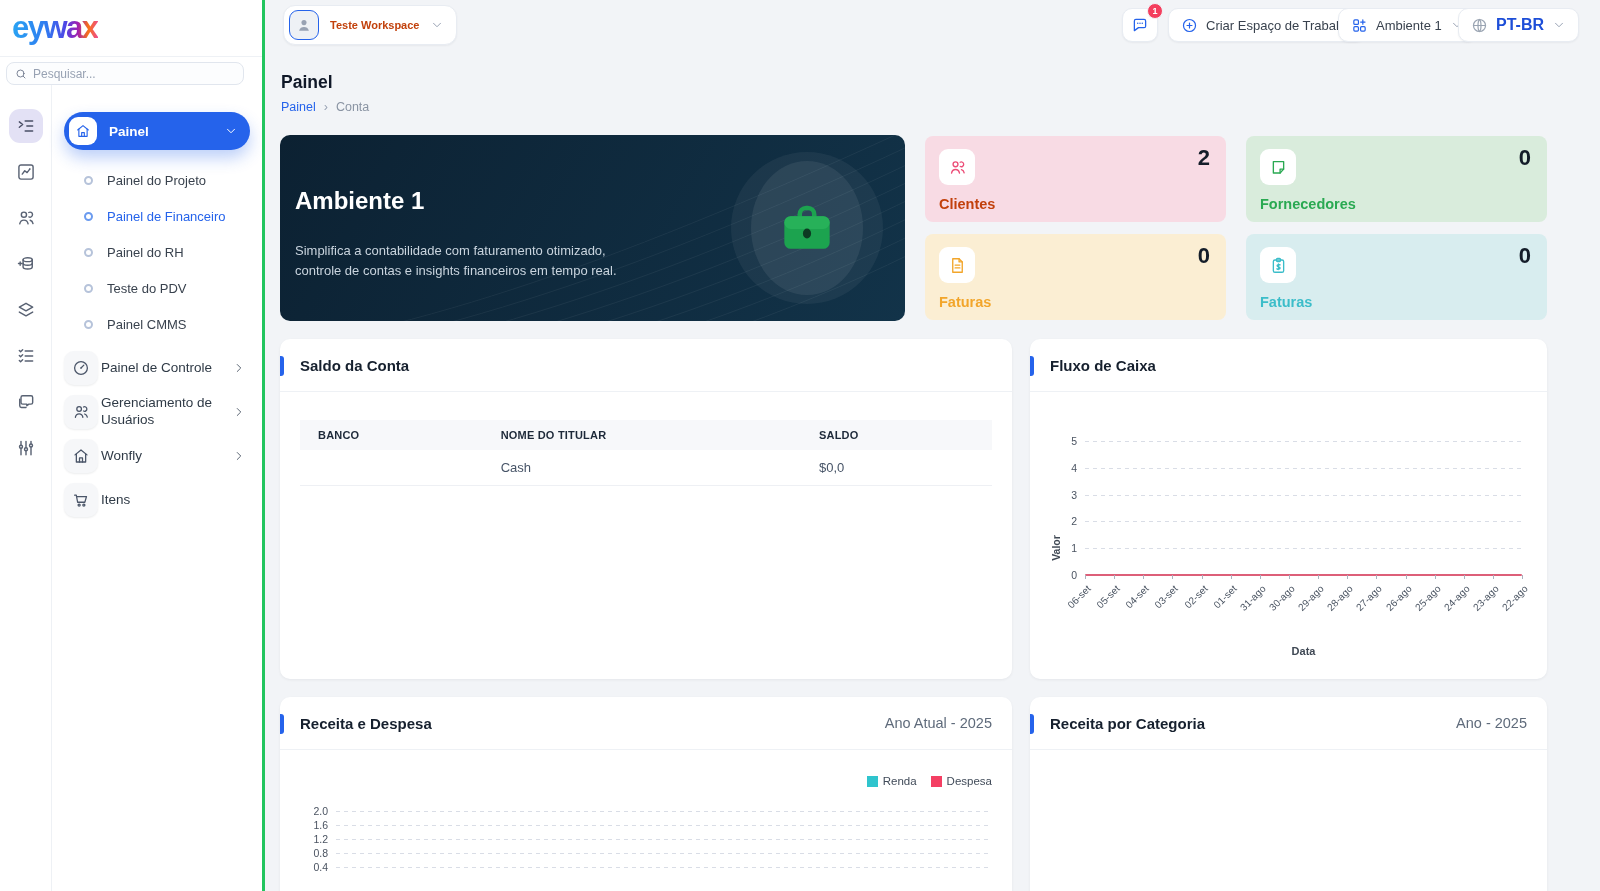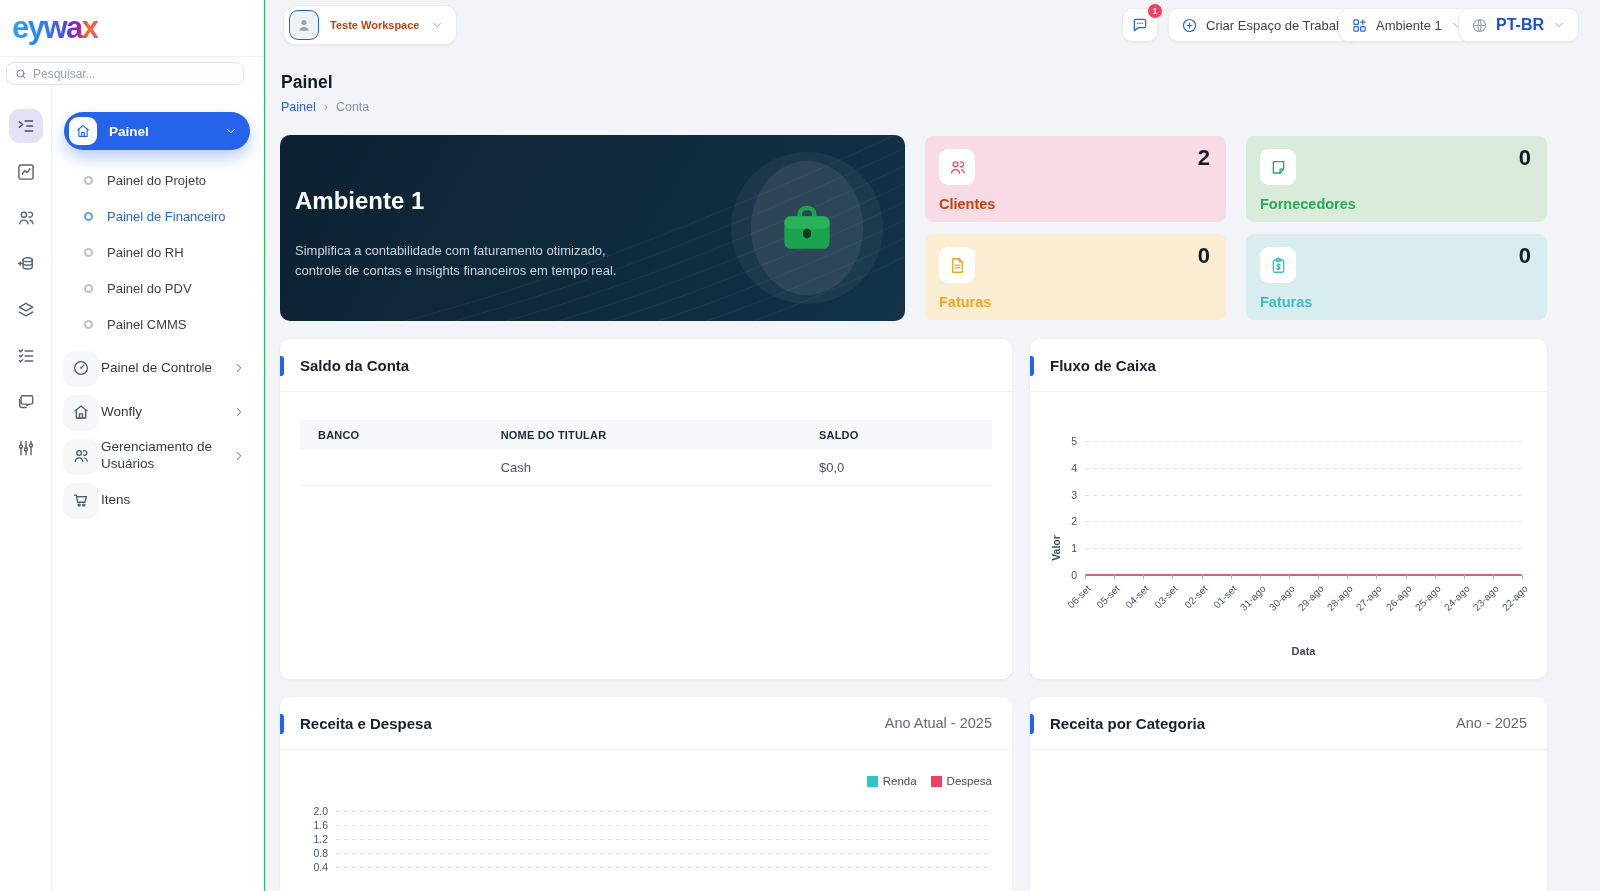--- a/index.html
+++ b/index.html
@@ -2,21 +2,21 @@
 <html><head>
 <meta charset="utf-8">
 <style>
   *{box-sizing:border-box;margin:0;padding:0}
   html,body{width:1600px;height:891px;overflow:hidden}
   body{position:relative;background:#f2f4f7;font-family:"Liberation Sans",sans-serif;color:#1d2939}
   .icon{display:inline-flex;align-items:center;justify-content:center}
   .icon svg{width:100%;height:100%;display:block}
 
   
-  .sidebar{position:absolute;left:0;top:0;width:265px;height:891px;background:#fff;border-right:1px solid #22c55e;z-index:5}
+  .sidebar{position:absolute;left:0;top:0;width:265px;height:891px;background:#fff;border-right:3px solid #22c55e;z-index:5}
   .logo-row{height:57px;border-bottom:1px solid #eef1f5;display:flex;align-items:center;padding-left:12px}
   .logo{font-size:31px;font-weight:800;letter-spacing:-1.5px;
         background:linear-gradient(93deg,#29a5f3 0%,#2f7bf0 40%,#4f46e5 62%,#a21caf 76%,#f97316 88%,#ec4899 100%);
         -webkit-background-clip:text;background-clip:text;color:transparent;cursor:pointer}
   .search-wrap{position:absolute;left:6px;top:62px;width:238px;height:23px;border:1px solid #e1e6ee;border-radius:8px;background:#fcfdfe;display:flex;align-items:center;gap:6px;padding:0 8px}
   .search-wrap .icon{width:12px;height:12px;color:#667085;flex:none}
   .search-wrap input{border:none;outline:none;background:transparent;font-size:12px;color:#ef4444;width:100%;font-family:inherit}
   .search-wrap input::placeholder{color:#98a2b3}
   .rail{position:absolute;left:0;top:85px;width:52px;bottom:0;border-right:1px solid #eef1f5;display:flex;flex-direction:column;align-items:center;padding-top:24px;gap:12px}
   .rail-btn{width:34px;height:34px;border-radius:11px;display:flex;align-items:center;justify-content:center;color:#596273;cursor:pointer;flex:none}
@@ -230,21 +230,21 @@
         <div class="sub-item active">
      <span class="bullet"></span>
      <span class="s-label">Painel de Financeiro</span>
    </div>
         <div class="sub-item">
      <span class="bullet"></span>
      <span class="s-label">Painel do RH</span>
    </div>
         <div class="sub-item">
      <span class="bullet"></span>
-     <span class="s-label">Painel do PDV</span>
+     <span class="s-label">Teste do PDV</span>
    </div>
         <div class="sub-item">
      <span class="bullet"></span>
      <span class="s-label">Painel CMMS</span>
    </div>
       </div>
     <div class="group-list">
         <div class="group-item">
      <span class="g-chip">
             <span class="icon" style="width:18px;height:18px">
@@ -259,45 +259,45 @@
      <span class="icon g-chev">
             <svg viewBox="0 0 24 24" fill="none" stroke="currentColor" stroke-width="1.7" stroke-linecap="round" stroke-linejoin="round">
               <path d="M9 6l6 6-6 6"></path>
             </svg>
           </span>
    </div>
         <div class="group-item">
      <span class="g-chip">
             <span class="icon" style="width:18px;height:18px">
               <svg viewBox="0 0 24 24" fill="none" stroke="currentColor" stroke-width="1.7" stroke-linecap="round" stroke-linejoin="round">
-                <path d="M4 10.5L12 4l8 6.5"></path>
-                <path d="M5.8 9.2V20h12.4V9.2"></path>
-                <path d="M10 20v-5.5h4V20"></path>
-              </svg>
-            </span>
-          </span>
-     <span class="g-label">Wonfly</span>
-     <span class="icon g-chev">
-            <svg viewBox="0 0 24 24" fill="none" stroke="currentColor" stroke-width="1.7" stroke-linecap="round" stroke-linejoin="round">
-              <path d="M9 6l6 6-6 6"></path>
-            </svg>
-          </span>
-   </div>
-        <div class="group-item">
-     <span class="g-chip">
-            <span class="icon" style="width:18px;height:18px">
-              <svg viewBox="0 0 24 24" fill="none" stroke="currentColor" stroke-width="1.7" stroke-linecap="round" stroke-linejoin="round">
                 <circle cx="9.5" cy="8" r="3.1"></circle>
                 <path d="M4.5 19c.6-3 2.6-4.5 5-4.5s4.4 1.5 5 4.5"></path>
                 <path d="M15.3 5.4a3 3 0 1 1 .2 5.3"></path>
                 <path d="M17 14.7c1.9.5 3 1.9 3.4 4"></path>
               </svg>
             </span>
           </span>
      <span class="g-label">Gerenciamento de Usuários</span>
+     <span class="icon g-chev">
+            <svg viewBox="0 0 24 24" fill="none" stroke="currentColor" stroke-width="1.7" stroke-linecap="round" stroke-linejoin="round">
+              <path d="M9 6l6 6-6 6"></path>
+            </svg>
+          </span>
+   </div>
+        <div class="group-item">
+     <span class="g-chip">
+            <span class="icon" style="width:18px;height:18px">
+              <svg viewBox="0 0 24 24" fill="none" stroke="currentColor" stroke-width="1.7" stroke-linecap="round" stroke-linejoin="round">
+                <path d="M4 10.5L12 4l8 6.5"></path>
+                <path d="M5.8 9.2V20h12.4V9.2"></path>
+                <path d="M10 20v-5.5h4V20"></path>
+              </svg>
+            </span>
+          </span>
+     <span class="g-label">Wonfly</span>
      <span class="icon g-chev">
             <svg viewBox="0 0 24 24" fill="none" stroke="currentColor" stroke-width="1.7" stroke-linecap="round" stroke-linejoin="round">
               <path d="M9 6l6 6-6 6"></path>
             </svg>
           </span>
    </div>
         <div class="group-item">
      <span class="g-chip">
             <span class="icon" style="width:18px;height:18px">
               <svg viewBox="0 0 24 24" fill="none" stroke="currentColor" stroke-width="1.7" stroke-linecap="round" stroke-linejoin="round">

